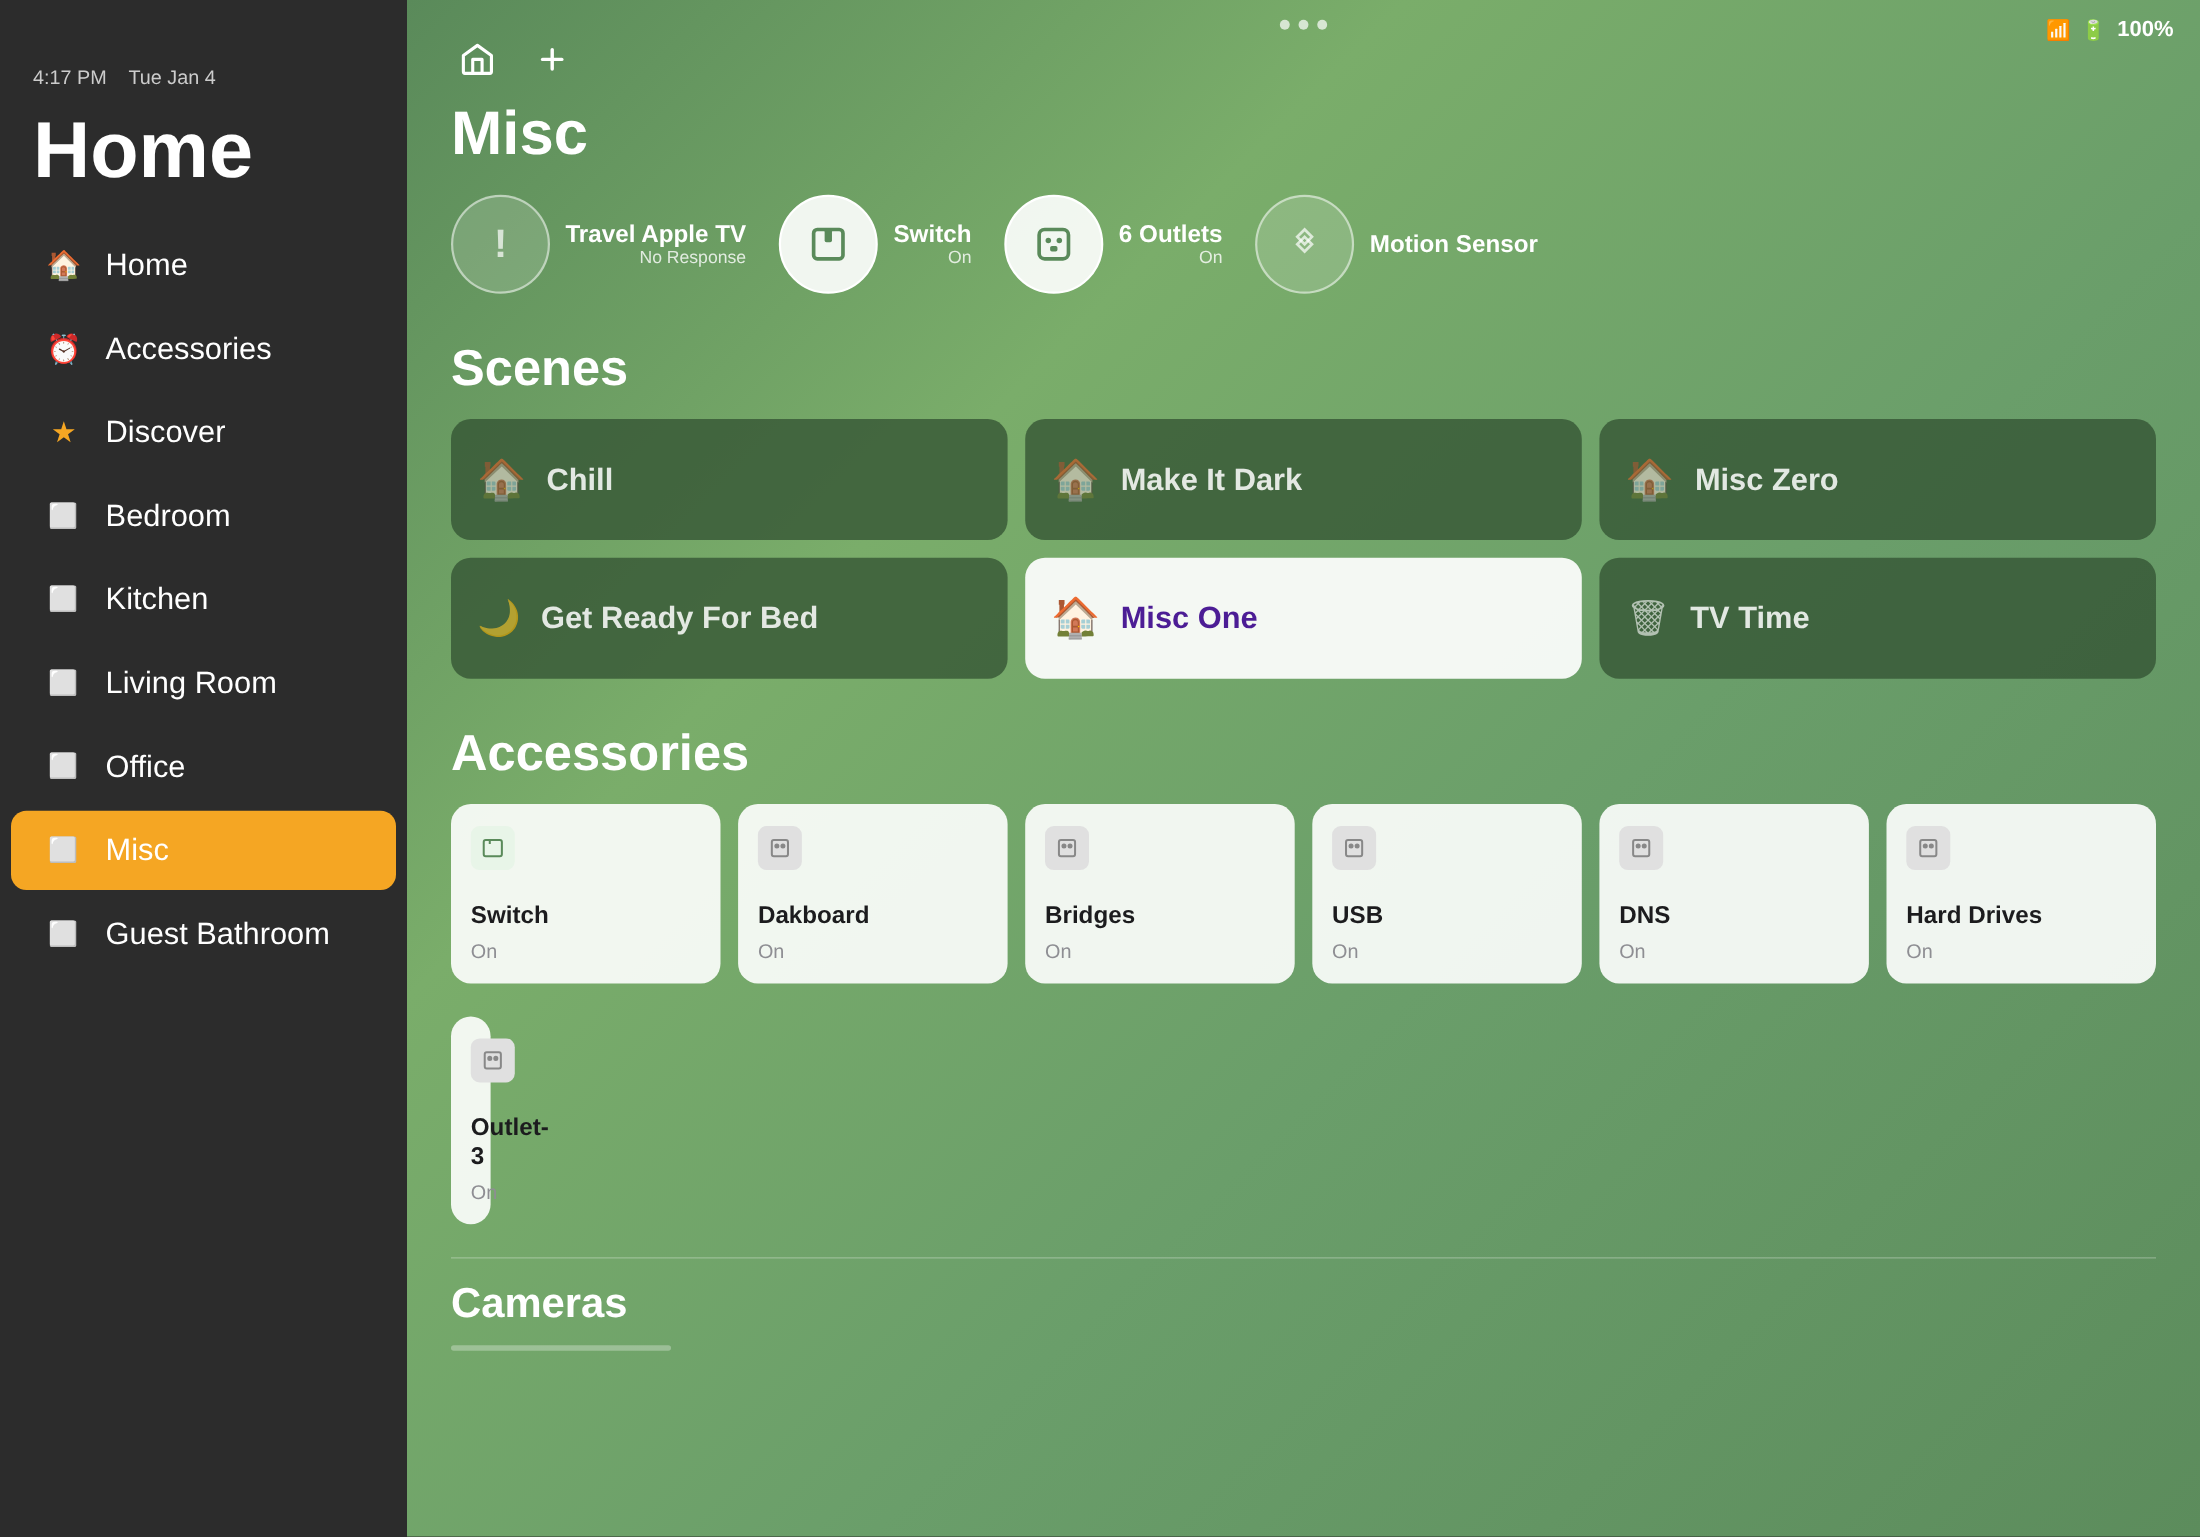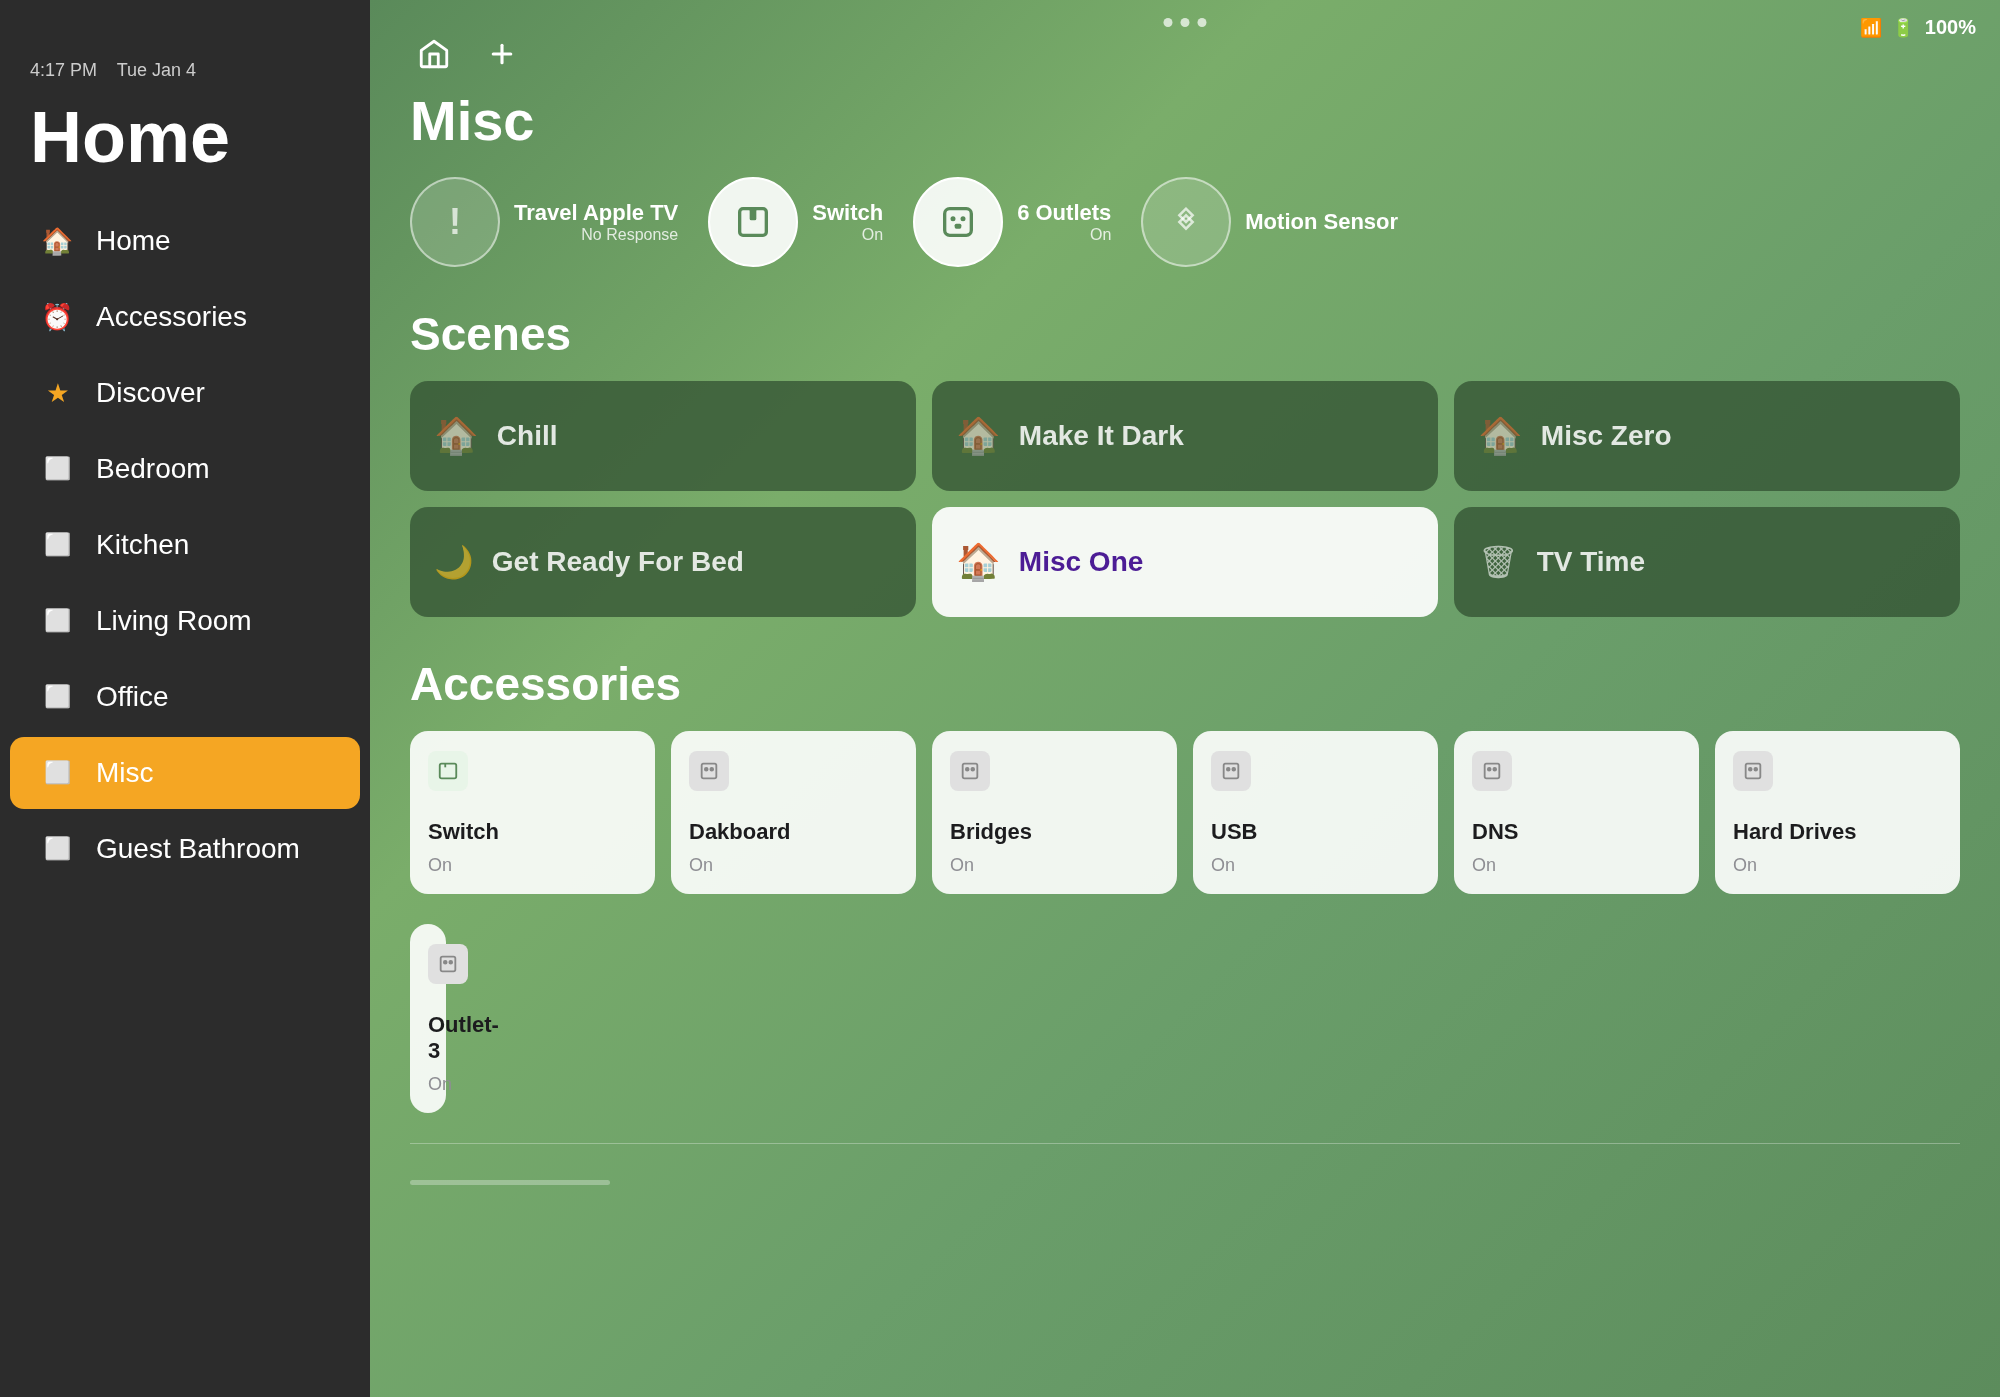--- a/index.html
+++ b/index.html
@@ -597,16 +597,17 @@
             <circle cx="15" cy="10" r="1.5" fill="#888"></circle>
           </svg>
         </div>
         <div style="flex:1;"></div>
         <span class="accessory-name">Outlet-3</span>
         <span class="accessory-status">On</span>
       </div>
     </div>
 
     <div class="cameras-section">
+      <div class="cameras-title">Cameras</div>
       <div class="horizontal-scroll-bar" style="margin-top:16px; margin-left:0;"></div>
     </div>
   </div>
 </div>
 
 </body></html>

